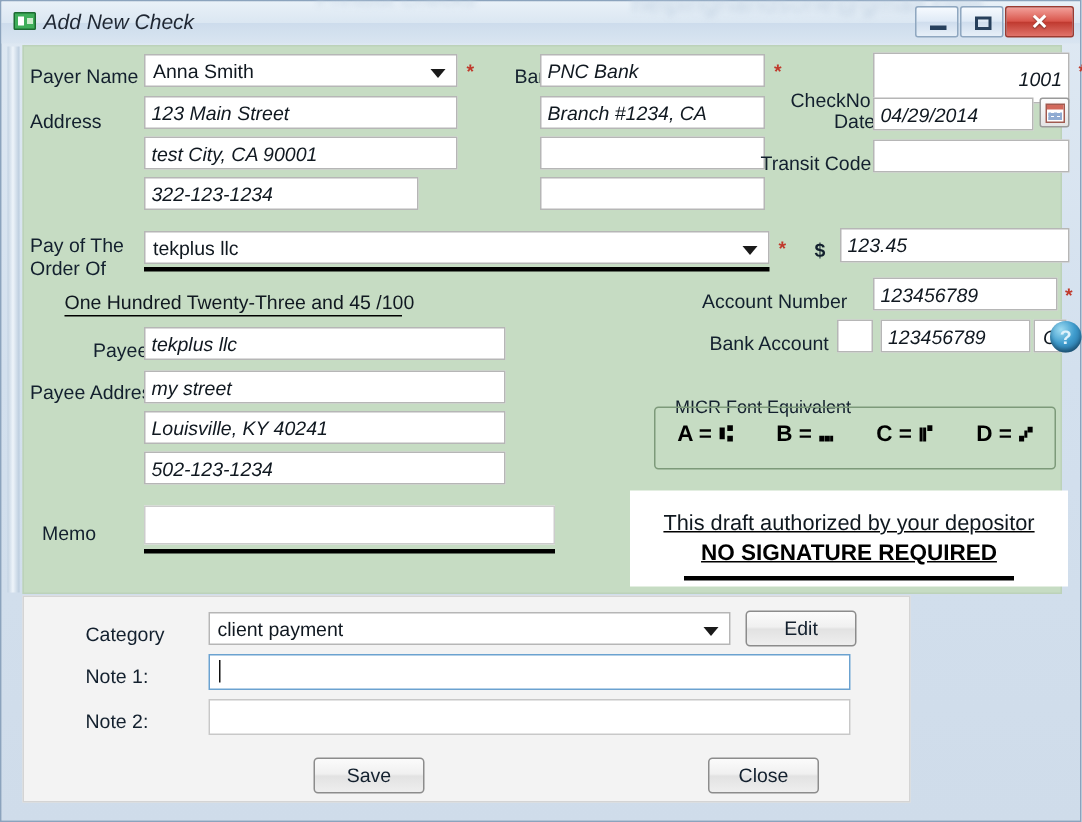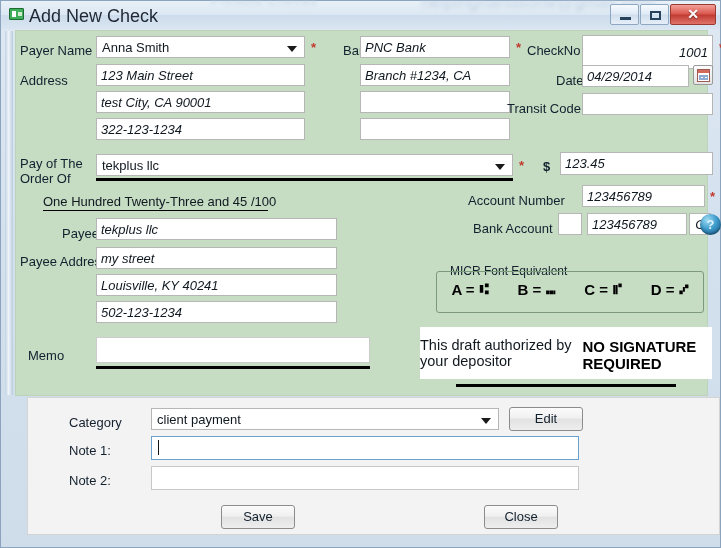--- a/index.html
+++ b/index.html
@@ -27,21 +27,21 @@
   .title-icon:after{
     content:"";position:absolute;left:2px;top:2px;width:4px;height:6px;
     background:#fff;
   }
   .title-icon:before{
     content:"";position:absolute;right:1px;top:3px;width:4px;height:4px;
     background:#cdeccd;
   }
   .title-text{
     position:absolute;left:28px;top:5px;
-    font-size:18px;color:#1f2733;white-space:nowrap;
+    font-size:14px;color:#1f2733;white-space:nowrap;font-style:italic;
   }
   .watermark{
     position:absolute;top:-8px;left:420px;width:300px;height:30px;
     font-size:17px;color:#b9cbdd;letter-spacing:.4px;
     filter:blur(2.1px);opacity:.85;overflow:hidden;white-space:nowrap;
   }
   .watermark2{
     position:absolute;top:-10px;left:210px;width:150px;height:34px;
     font-size:15px;color:#bdcede;line-height:17px;
     filter:blur(2.2px);opacity:.8;overflow:hidden;white-space:nowrap;
@@ -139,35 +139,35 @@
   }
   .micr-row{
     position:absolute;left:0;top:8px;width:100%;
     display:flex;justify-content:space-around;align-items:center;
     font-size:15px;color:#000;
   }
   .micr-pair{display:flex;align-items:center;gap:5px;font-weight:bold;}
   .micr-sym{font-family:"DejaVu Sans Mono",monospace;font-size:15px;font-weight:bold;}
   
   .draftbox{
-    position:absolute;left:404px;top:296px;width:292px;height:52px;
+    position:absolute;left:404px;top:296px;width:292px;height:64px;
     background:#fff;box-sizing:border-box;
-    display:flex;align-items:center;justify-content:center;
+    display:flex;flex-direction:column;align-items:center;justify-content:center;text-decoration:underline;
   }
   .draft-l1{font-size:14.5px;color:#10181f;}
   .draft-l2{font-size:15px;color:#000;font-weight:bold;margin-top:3px;}
   
   .micrline{
     position:absolute;left:98px;top:372px;
     font-family:"DejaVu Sans Mono",monospace;font-size:13px;
     color:#111;letter-spacing:1px;white-space:nowrap;
   }
   
   .lower{
-    position:absolute;left:26px;top:396px;width:693px;height:138px;
+    position:absolute;left:14px;top:396px;width:592px;height:138px;
     background:#f3f3f3;border:1px solid #d4d4d4;box-sizing:border-box;
   }
   .lbl2{position:absolute;font-size:13px;color:#13202e;white-space:nowrap;}
   .fld2{
     position:absolute;background:#fff;border:1px solid #c8c8c8;
     box-sizing:border-box;font-size:13px;color:#101820;padding:1px 5px;
     font-family:"Liberation Sans",sans-serif;outline:none;
   }
   .fld2.focused{border:1px solid #6ba2d0;}
   .caret{
@@ -213,28 +213,28 @@
     <div class="combo" style="left:80px;top:5px;width:209px;height:22px;">
       <span class="cval">Anna Smith</span>
       <span class="arrow"></span>
     </div>
     <div class="req" style="left:295px;top:9px;">*</div>
 
     <div class="lbl" style="left:310px;top:12px;margin-left:17px;">Bank</div>
     <input class="fld" style="left: 344px; top: 5px; width: 150px; height: 22px;" value="PNC Bank">
     <div class="req" style="left:500px;top:9px;">*</div>
 
-    <div class="lbl" style="left:511px;top:12px;">CheckNo</div>
+    <div class="lbl" style="left:511px;top:28px;">CheckNo</div>
     <input class="fld" style="left: 566px; top: 4px; width: 131px; height: 34px; text-align: right;" value="1001">
     <div class="req" style="left:703px;top:9px;">*</div>
 
     <div class="lbl" style="left:4px;top:42px;">Address</div>
     <input class="fld" style="left: 80px; top: 33px; width: 209px; height: 22px;" value="123 Main Street">
     <input class="fld" style="left: 80px; top: 60px; width: 209px; height: 22px;" value="test City, CA 90001">
-    <input class="fld" style="left: 80px; top: 87px; width: 209px; height: 22px;" value="322-123-1234">
+    <input class="fld" style="left: 80px; top: 87px; width: 183px; height: 22px;" value="322-123-1234">
 
     <input class="fld" style="left: 344px; top: 33px; width: 150px; height: 22px;" value="Branch #1234, CA">
     <input class="fld" style="left: 344px; top: 60px; width: 150px; height: 22px;" value="">
     <input class="fld" style="left: 344px; top: 87px; width: 150px; height: 22px;" value="">
 
     <div class="lbl" style="left:540px;top:42px;">Date</div>
     <input class="fld" style="left: 566px; top: 34px; width: 107px; height: 22px;" value="04/29/2014">
     <div class="datebtn" style="left:677px;top:34px;">
       <div class="cal"></div>
     </div>

